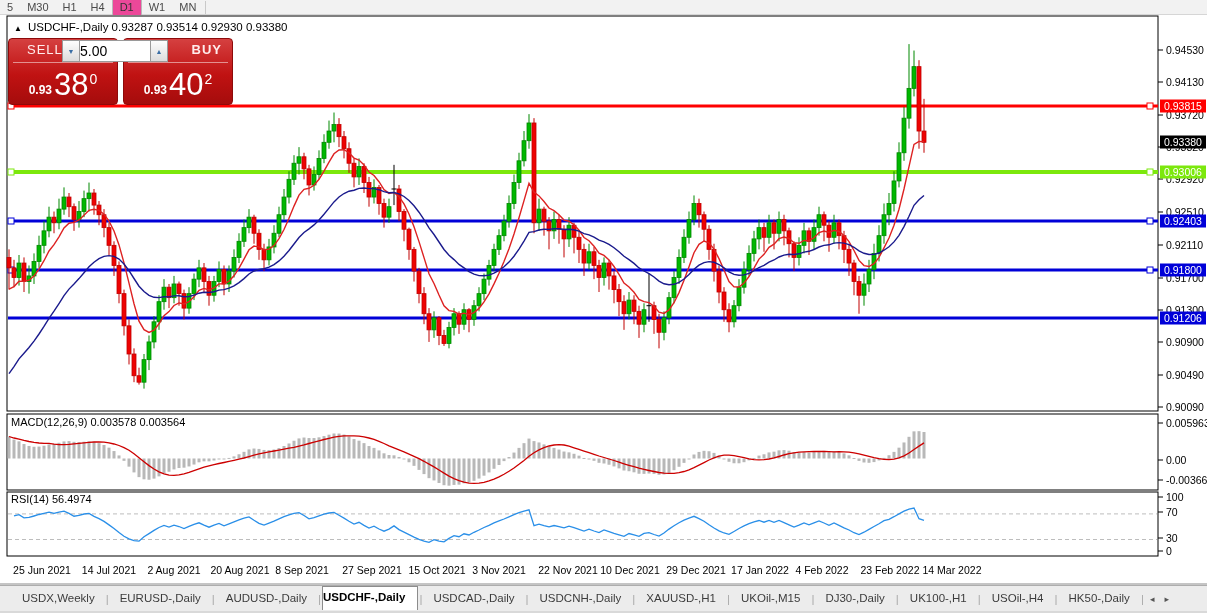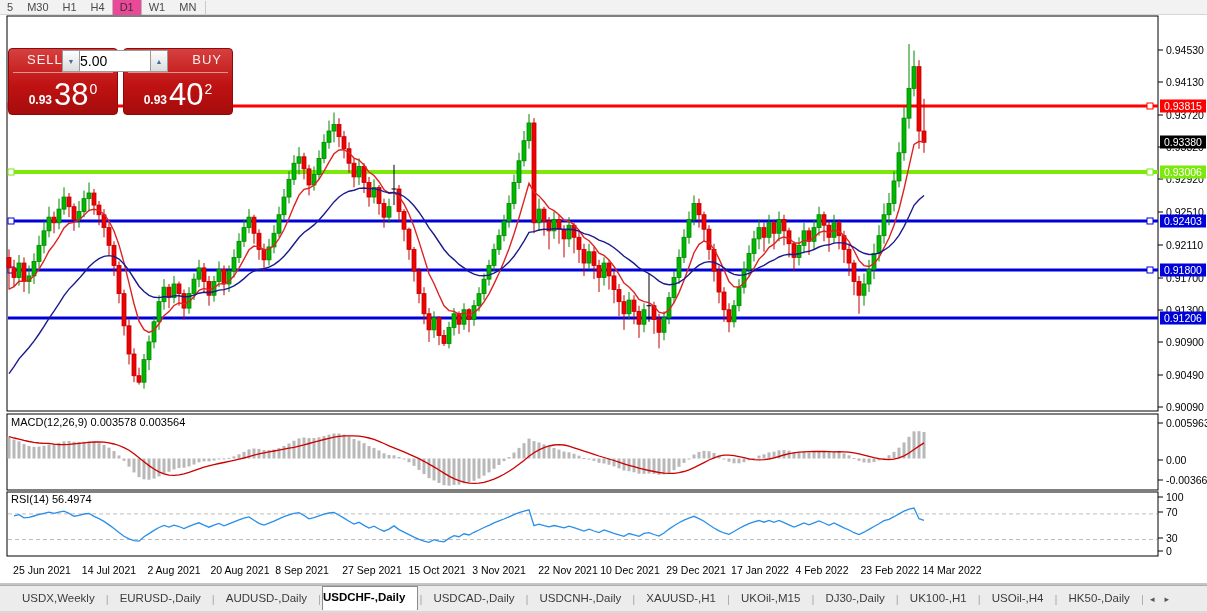--- a/index.html
+++ b/index.html
@@ -13,26 +13,26 @@
   .tf-btn.active { background:#ec4899; border-left:1px solid #b9b9b9; border-right:1px solid #b9b9b9; color:#333; }
   .tb-sep { width:1px; height:13px; background:#c9c9c9; margin:0 2px; }
 
   
   #symbol-line { position:absolute; left:14px; top:21px; font-size:11.5px; color:#000; }
   #symbol-line .exp { font-size:8px; margin-right:6px; }
   #macd-label { position:absolute; left:11px; top:416px; font-size:11px; color:#000; }
   #rsi-label  { position:absolute; left:11px; top:493px; font-size:11px; color:#000; }
 
   
-  #trade-panel { position:absolute; left:8px; top:48px; width:225px; height:67px; }
+  #trade-panel { position:absolute; left:8px; top:38px; width:225px; height:67px; }
   .red-block { position:absolute; top:0; width:110px; height:67px; border-radius:4px;
     background:linear-gradient(#d54040,#c01212 55%,#a50c0c); border:1px solid #8d0a0a; color:#fff; }
   #sell-block { left:0; } #buy-block { left:115px; }
   .side-label { position:absolute; top:3px; font-size:13px; letter-spacing:1px; color:#ffecec; }
-  #sell-block .side-label { left:18px; } #buy-block .side-label { right:10px; }
+  #sell-block .side-label { left:18px; } #buy-block .side-label { right:10px;font-weight:bold; }
   .price-row { position:absolute; left:4px; right:4px; bottom:2px; height:40px;
     border-top:1px solid rgba(255,255,255,.5); display:flex; align-items:flex-end; justify-content:center; }
   .p-small { font-size:12px; font-weight:bold; margin-bottom:5px; }
   .p-big { font-size:31px; line-height:34px; margin-left:2px; }
   .p-sup { font-size:14px; margin-bottom:15px; margin-left:1px; }
   #vol-stepper { position:absolute; left:54px; top:2px; height:22px; display:flex; }
   .vol-btn { width:18px; height:22px; background:linear-gradient(#fdfdfd,#dcdcdc); border:1px solid #9a9a9a;
     font-size:7px; color:#3a6ea5; display:flex; align-items:center; justify-content:center; }
   #vol-field { width:70px; height:22px; background:#fff; border-top:1px solid #9a9a9a; border-bottom:1px solid #9a9a9a;
     font-size:14px; color:#000; padding:2px 6px 0 0; }
@@ -701,20 +701,23 @@
       <rect x="1160" y="150.5" width="46" height="13" fill="#7ce80c"></rect>
       <text x="1164" y="160.5" font-size="10.5" fill="#ffffff">0.93006</text>
       <rect x="1160" y="199.5" width="46" height="13" fill="#0000d8"></rect>
       <text x="1164" y="209.5" font-size="10.5" fill="#ffffff">0.92403</text>
       <rect x="1160" y="248.5" width="46" height="13" fill="#0000d8"></rect>
       <text x="1164" y="258.5" font-size="10.5" fill="#ffffff">0.91800</text>
       <rect x="1160" y="296.5" width="46" height="13" fill="#0000d8"></rect>
       <text x="1164" y="306.5" font-size="10.5" fill="#ffffff">0.91206</text>
     </svg>
 
+  <div id="symbol-line">
+    <span class="exp">▲</span><span>USDCHF-,Daily  0.93287 0.93514 0.92930 0.93380</span>
+  </div>
 
   <div id="trade-panel">
     <div class="red-block" id="sell-block">
       <div class="side-label">SELL</div>
       <div class="price-row">
         <span class="p-small">0.93</span>
           <span class="p-big">38</span>
           <span class="p-sup">0</span>
       </div>
     </div>

